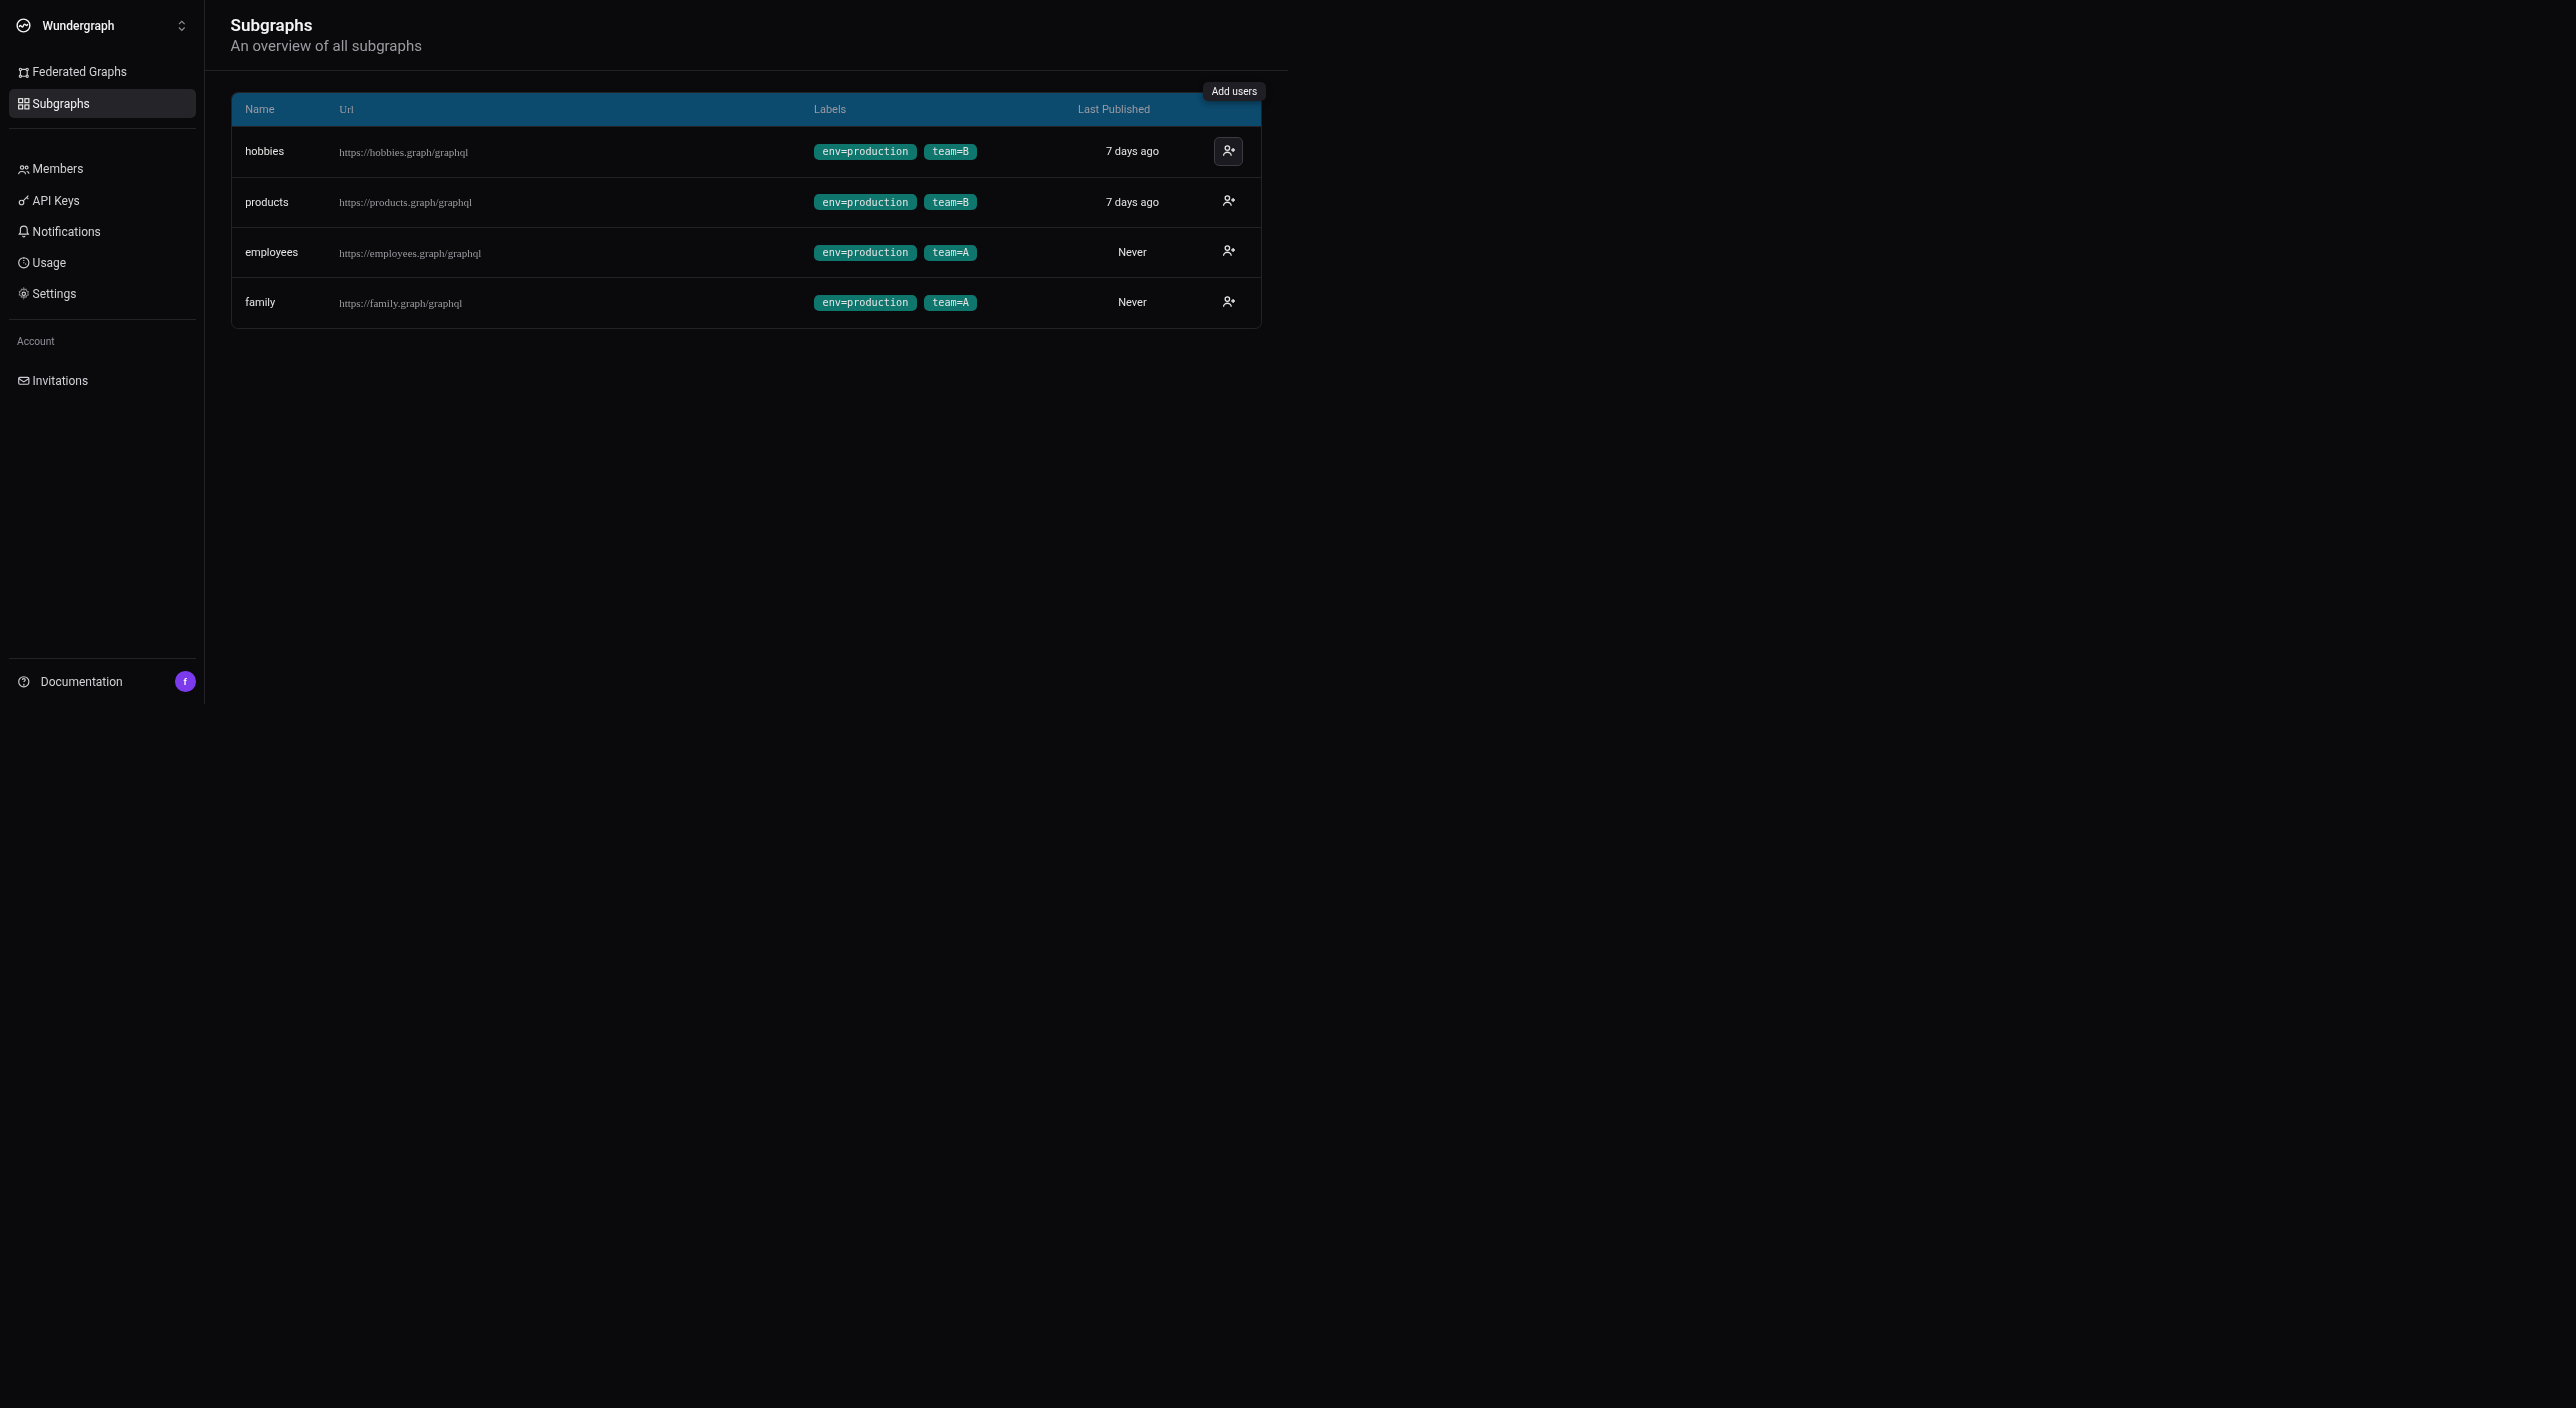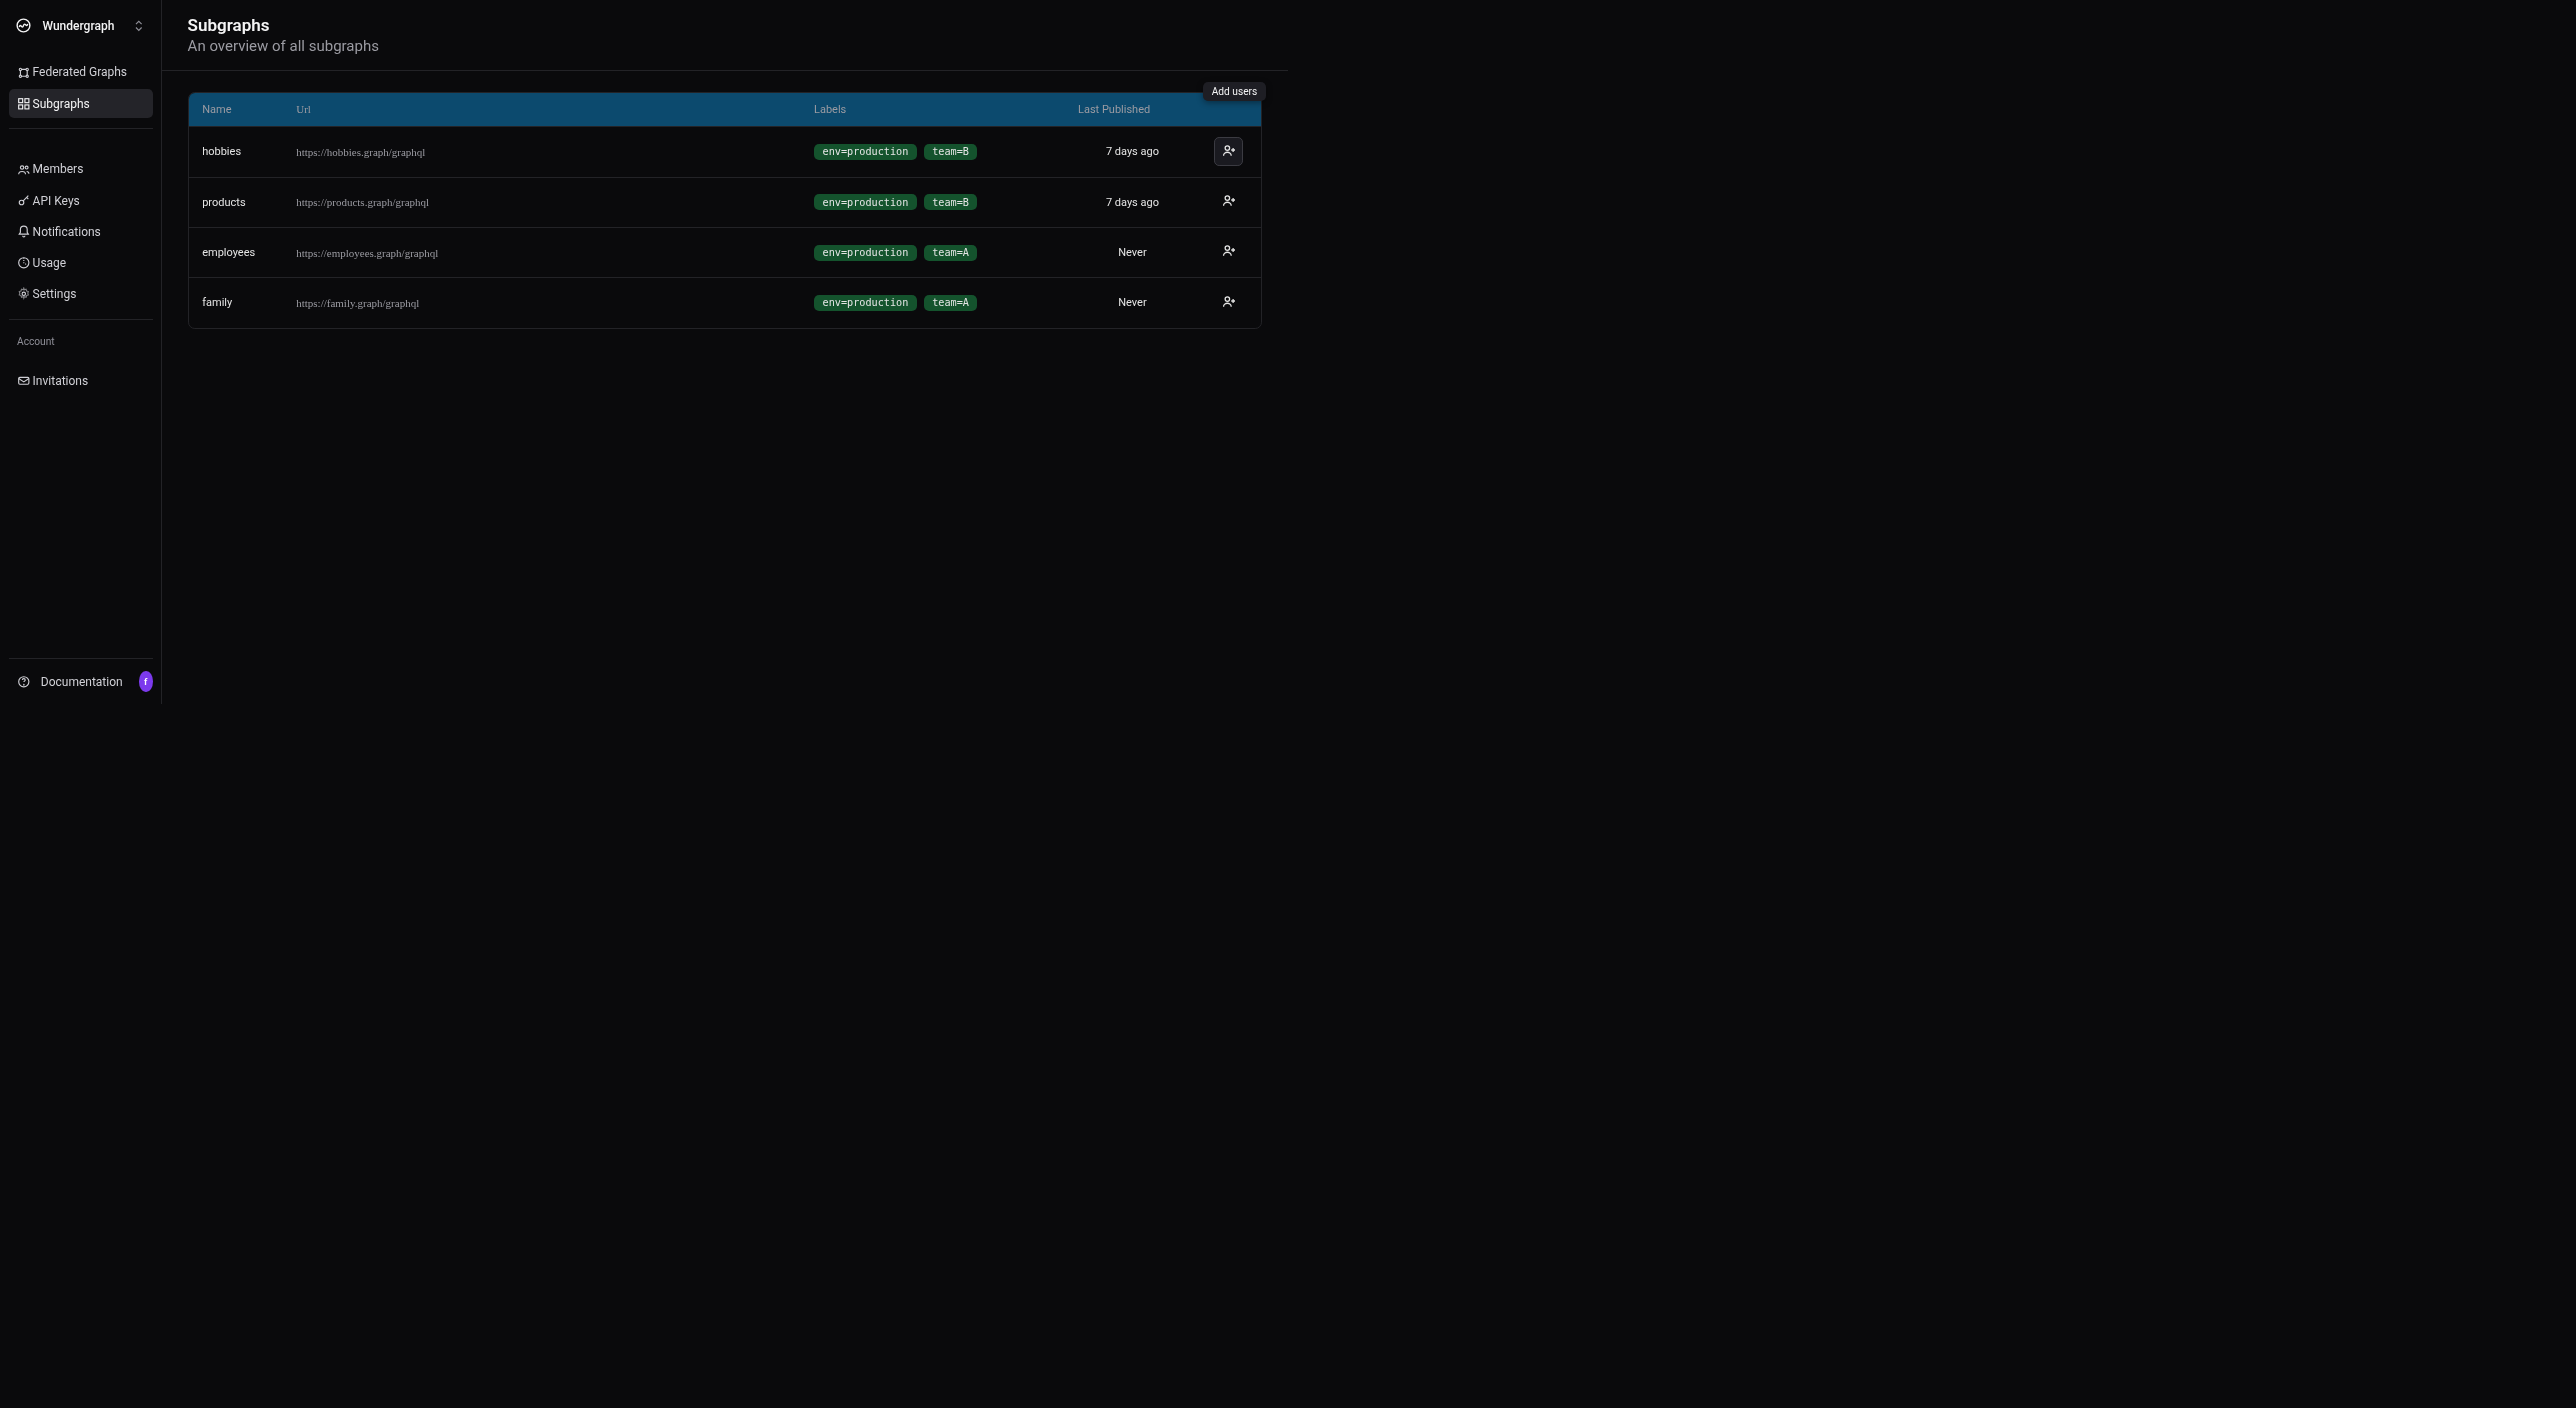--- a/index.html
+++ b/index.html
@@ -7,21 +7,21 @@
       font-family: -apple-system, BlinkMacSystemFont, "Segoe UI", Roboto, sans-serif;
       background: #0a0a0c;
       color: #e5e5e5;
       font-size: 12px;
       width: 1288px;
       height: 704px;
       overflow: hidden;
       display: flex;
     }
     .sidebar {
-      width: 162px;
+      width: 205px;
       background: #0a0a0c;
       border-right: 0.9px solid #232327;
       display: flex;
       flex-direction: column;
       padding: 8.5px;
       height: 100%;
     }
     .org-switcher {
       display: flex;
       align-items: center;
@@ -99,21 +99,21 @@
       display: flex;
       border-bottom: 0.9px solid #232327;
       align-items: center;
     }
     .trow:last-child { border-bottom: none; }
     .td.url { color: #9b9ba2; }
     .td.published { color: #e5e5e5; text-align: right; }
     .published-inner { text-align: center; }
     .labels { display: flex; gap: 6.8px; }
     .label {
-      background: #14532d;
+      background: #0f766e;
       color: #e5e5e5;
       padding: 2.6px 8.5px;
       border-radius: 5.1px;
       font-size: 10.2px;
       font-family: ui-monospace, monospace;
     }
     .action-btn {
       width: 29px; height: 29px;
       display: flex; align-items: center; justify-content: center;
       border: 0.9px solid transparent;

